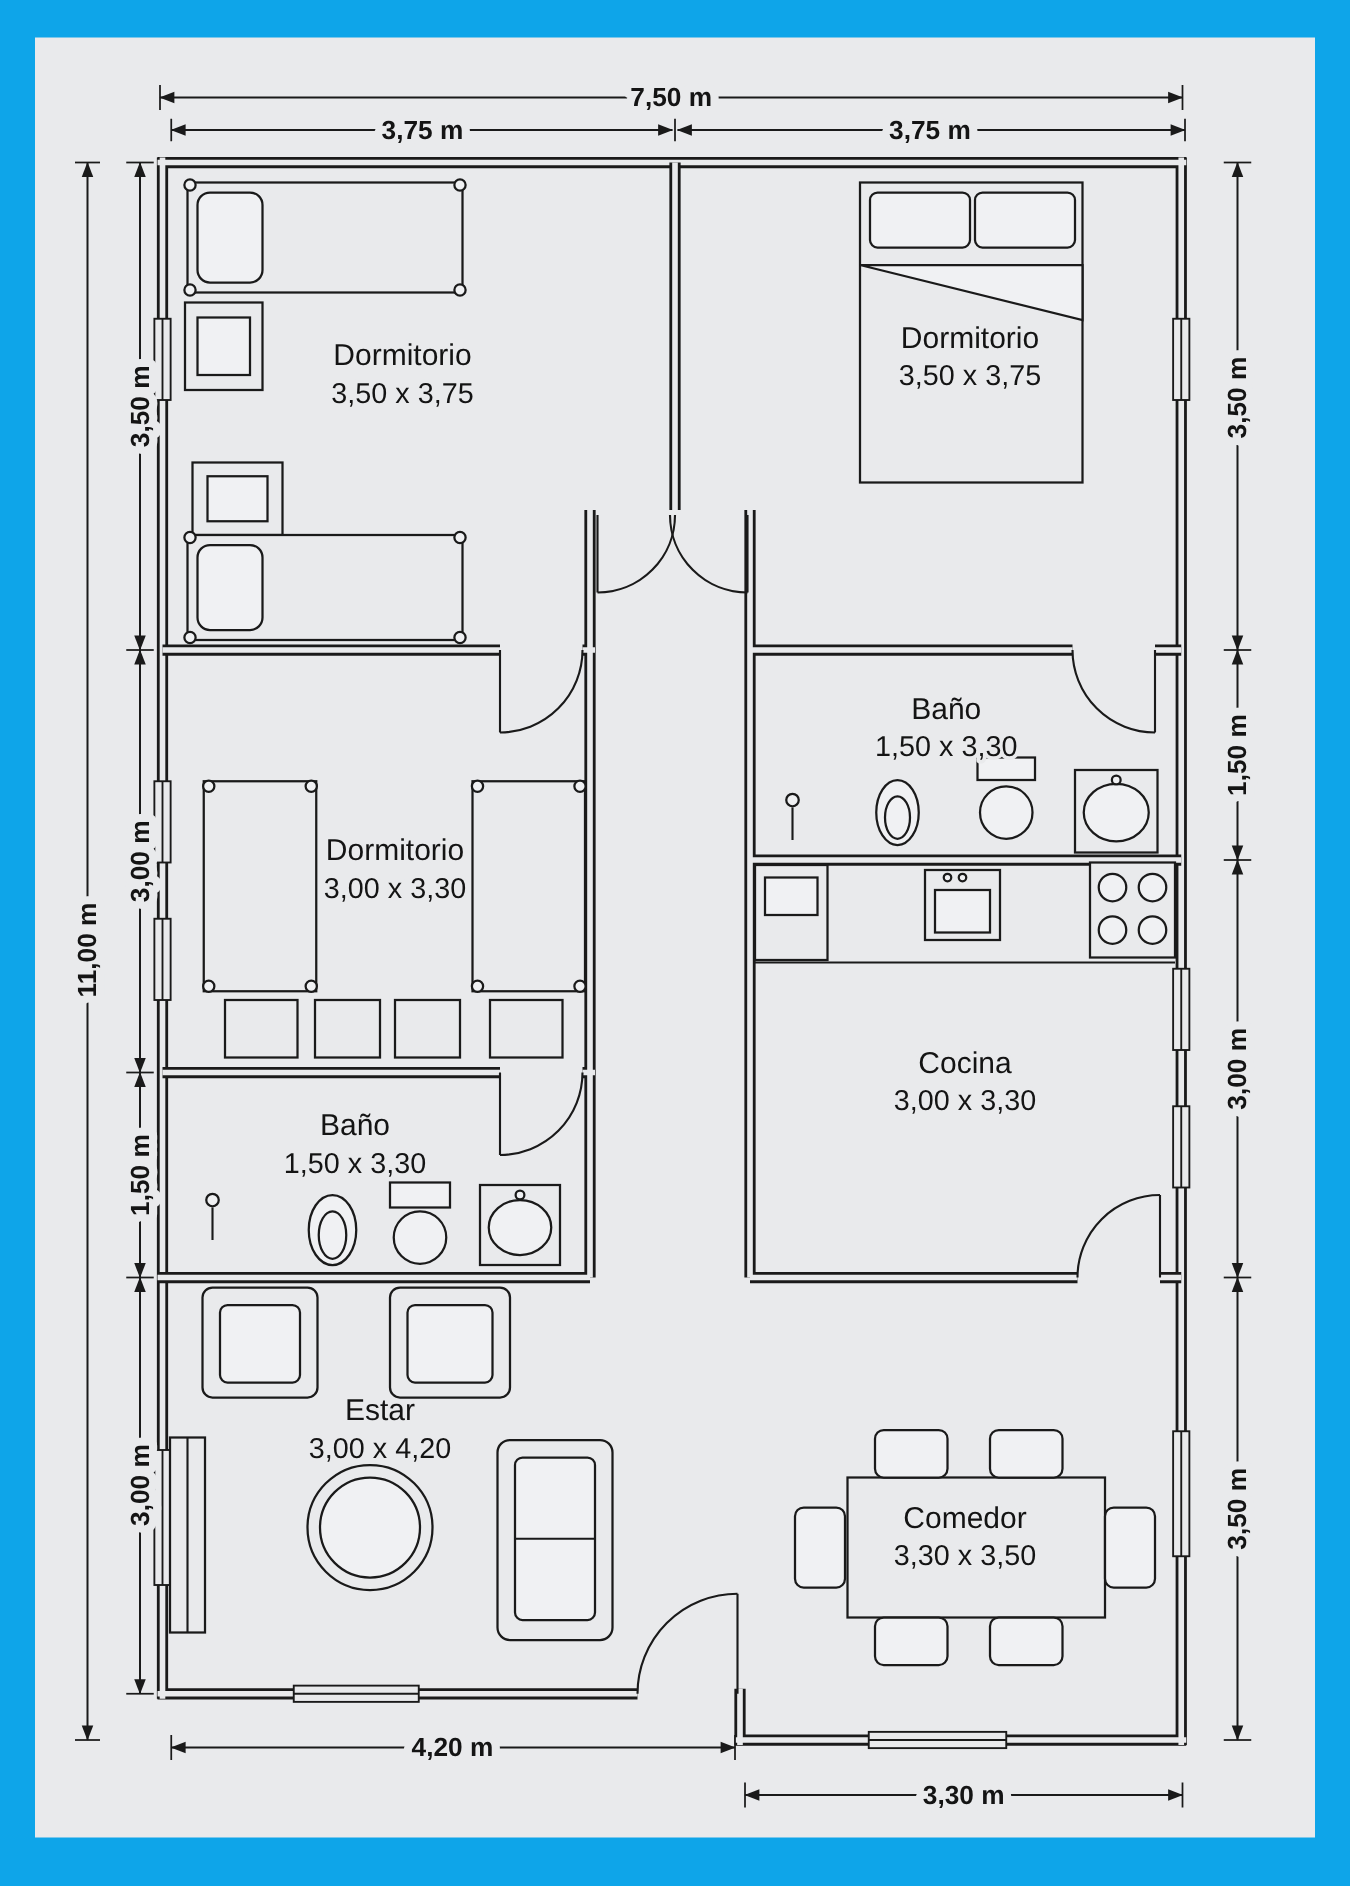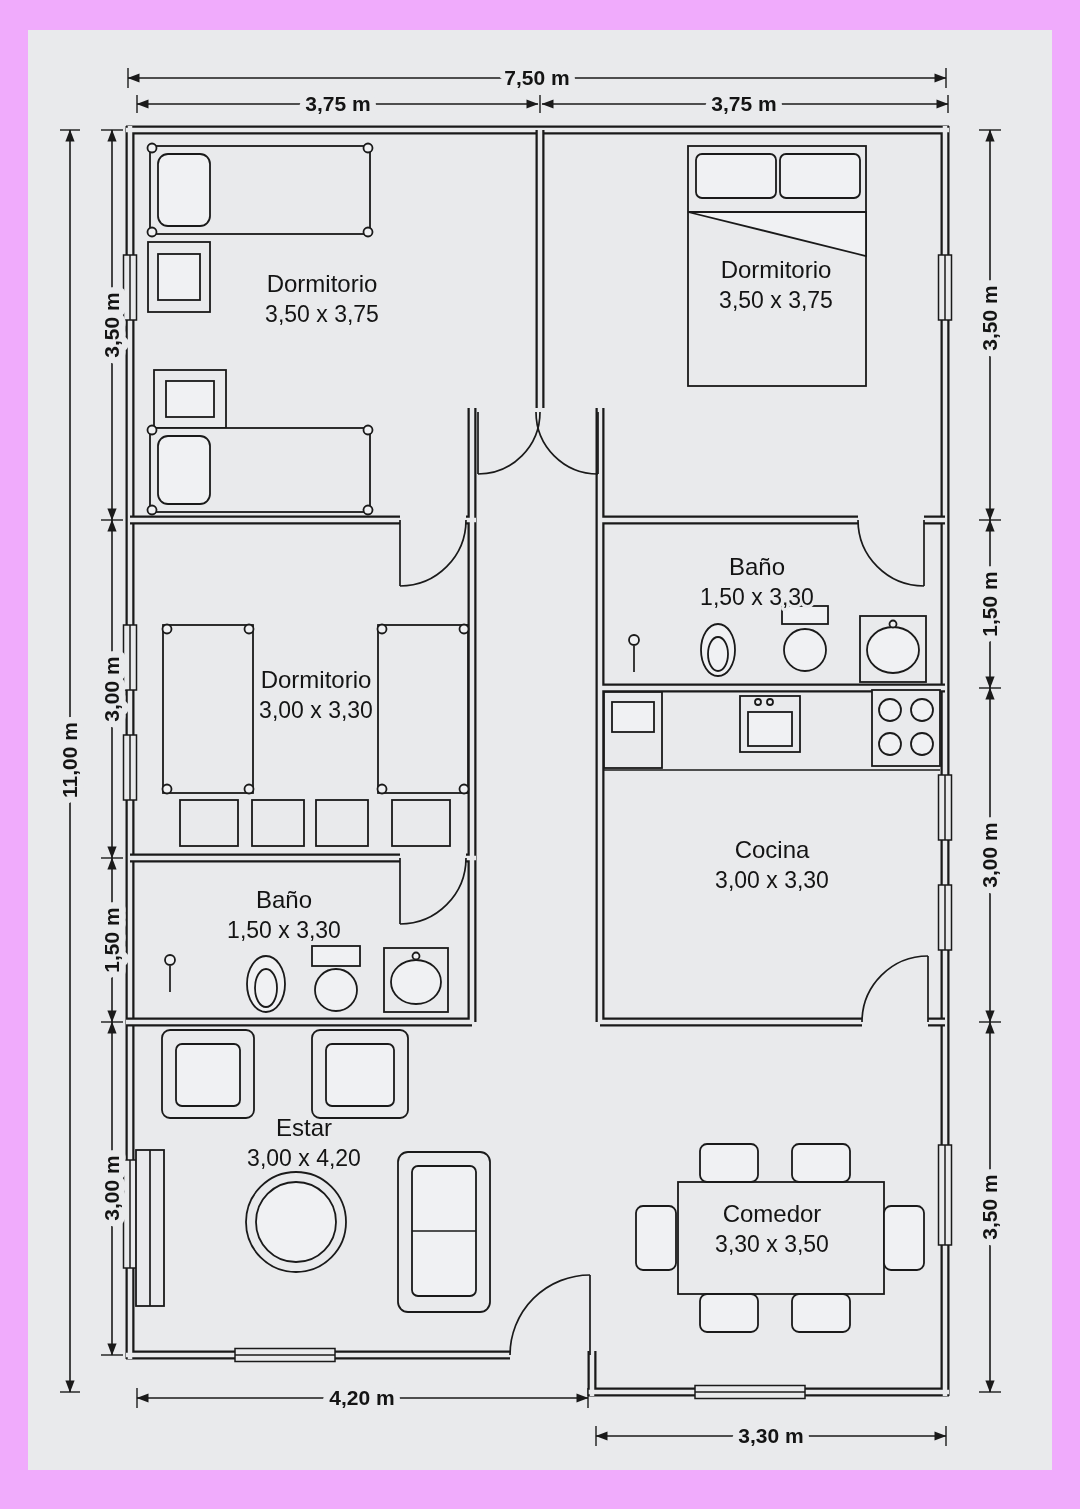--- a/index.html
+++ b/index.html
@@ -1,16 +1,16 @@
 <!DOCTYPE html>
 <html><head>
 <meta charset="utf-8">
 <style>
   html,body{margin:0;padding:0;background:#000;}
-  .stage{position:relative;width:1080px;height:1509px;background:#f0abfc;overflow:hidden;}
+  .stage{position:relative;width:1080px;height:1509px;background:#0ea5e9;overflow:hidden;}
   svg{display:block;}
   text{font-family:"Liberation Sans","DejaVu Sans",sans-serif;fill:#141414;}
   .w-out{stroke:#1a1a1a;stroke-width:9;fill:none;stroke-linecap:butt;}
   .w-in{stroke:#e9eaec;stroke-width:4.5;fill:none;stroke-linecap:butt;}
   .thin{stroke:#1a1a1a;stroke-width:1.7;fill:none;}
   .furn{stroke:#1a1a1a;stroke-width:1.8;fill:#e9eaec;}
   .furnf{stroke:#1a1a1a;stroke-width:1.8;fill:#f0f1f3;}
   .dim{stroke:#1a1a1a;stroke-width:1.6;marker-start:url(#arr);marker-end:url(#arr);}
   .tick{stroke:#1a1a1a;stroke-width:1.4;}
   .win-r{fill:#e9eaec;stroke:#1a1a1a;stroke-width:1.5;}

